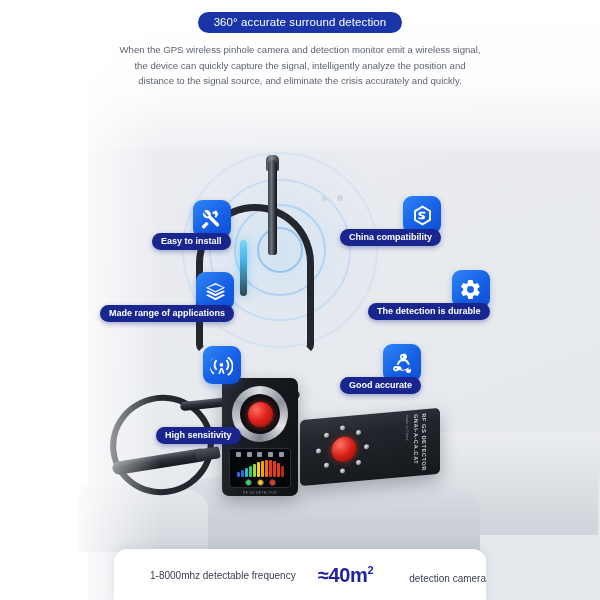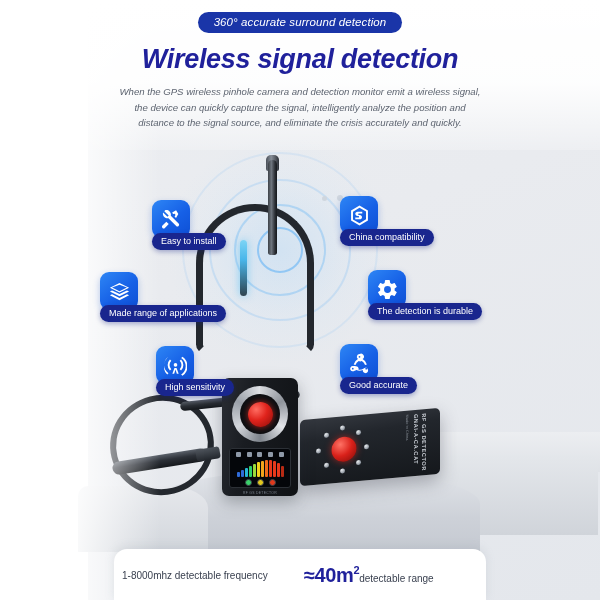--- a/index.html
+++ b/index.html
@@ -23,21 +23,21 @@
   .backdrop-left-fade {
     position: absolute; left: 0; top: 0; width: 160px; height: 600px;
     background: linear-gradient(90deg,#ffffff 0%, #ffffff 40%, rgba(255,255,255,0) 100%);
   }
   .backdrop-top-fade {
     position: absolute; left: 0; top: 0; width: 600px; height: 150px;
     background: linear-gradient(180deg,#ffffff 0%, rgba(255,255,255,0.92) 55%, rgba(255,255,255,0.2) 100%);
   }
 
   
-  .header { position: absolute; left: 0; top: 0; width: 600px; z-index: 40; text-align: center; font-style: italic; }
+  .header { position: absolute; left: 0; top: 0; width: 600px; z-index: 40; text-align: center; }
   .eyebrow {
     display: inline-block;
     margin-top: 12px;
     padding: 4px 16px 5px;
     background: #1A35A8;
     color: #ffffff;
     font-size: 11.5px;
     border-radius: 11px;
     letter-spacing: .1px;
     white-space: nowrap;
@@ -230,60 +230,60 @@
     color: #c9ced5; font-size: 5.6px; font-weight: bold;
     letter-spacing: .6px; line-height: 1.45;
     transform: rotate(90deg);
     transform-origin: center;
     text-align: left;
     white-space: nowrap;
   }
   .d2-sub { font-size: 3.6px; color: #848b94; font-weight: normal; letter-spacing: .2px; }
 
   
-  .feature { position: absolute; z-index: 30; display: flex; flex-direction: column; align-items: flex-start; }
+  .feature { position: absolute; z-index: 30; display: flex; flex-direction: column; align-items: flex-end; font-weight: bold; }
   .feat-tile {
     width: 38px; height: 38px; border-radius: 9px;
     background: linear-gradient(140deg,#2E86F5 0%, #1660E6 55%, #0E4FD4 100%);
     display: flex; align-items: center; justify-content: center;
     box-shadow: 0 3px 7px rgba(22,80,200,0.30);
   }
   .feat-tile svg { width: 23px; height: 23px; fill: #ffffff; }
   .feat-pill {
     margin-top: -5px;
     padding: 3px 9px 4px;
     background: #19268E;
     color: #ffffff;
     font-size: 9px;
     border-radius: 10px;
     white-space: nowrap;
     box-shadow: 0 2px 5px rgba(20,35,130,0.35);
   }
   .f-easy   { left: 152px; top: 200px; }
   .f-wide   { left: 100px; top: 272px; }
-  .f-high   { left: 156px; top: 346px; }
+  .f-high   { left: 156px; top: 346px; gap: 48px; }
   .f-compat { left: 340px; top: 196px; }
   .f-durab  { left: 368px; top: 270px; }
   .f-stab   { left: 340px; top: 344px; }
 
   
   .spec-banner {
     position: absolute; left: 114px; top: 549px; width: 372px; height: 52px;
     background: #ffffff;
     border-radius: 13px 13px 0 0;
     display: flex; align-items: center;
     z-index: 45;
     box-shadow: 0 -2px 10px rgba(140,148,160,0.18);
   }
   .spec-a {
-    flex: 1; padding-left: 8px;
+    flex: 1; padding-left: 36px;
     font-size: 10px; color: #3a4150;
   }
   .spec-b {
-    flex: 1; display: flex; align-items: baseline; 
+    flex: 1; display: flex; align-items: baseline; gap: 6px; justify-content: space-between;
   }
   .spec-big {
     font-size: 20px; font-weight: bold; color: #20219B; letter-spacing: -.4px;
   }
   .spec-big sup { font-size: 11px; }
   .spec-unit { font-size: 10px; color: #3a4150; }
 </style>
 </head>
 <body>
 
@@ -372,21 +372,20 @@
       </div>
       <div class="brand-main">RF GS DETECTOR</div>
     </div>
   </div>
 
   <div class="backdrop-left-fade"></div>
   <div class="backdrop-top-fade"></div>
 
   <div class="header">
     <div class="eyebrow">360° accurate surround detection</div>
-    <div class="headline">Wireless signal detection</div>
     <div class="lede">When the GPS wireless pinhole camera and detection monitor emit a wireless signal, the device can quickly capture the signal, intelligently analyze the position and distance to the signal source, and eliminate the crisis accurately and quickly.</div>
   </div>
 
   <div class="feature f-easy">
     <div class="feat-tile">
       <svg viewBox="0 0 24 24">
           <path d="M4.5 3.3l4.6 4.6-1.3 1.3L3.2 4.6c-.5 1.6-.1 3.4 1.2 4.7 1.2 1.2 2.9 1.6 4.4 1.3l8.1 8.1c.7.7 1.8.7 2.5 0s.7-1.8 0-2.5l-8.1-8.1c.3-1.6-.1-3.2-1.3-4.4C8.7 2.3 6.9 1.9 5.3 2.4l-.8.9zM16.8 2.3l-4.1 2.4.9 1.6 1.8-.4.8 1.4-1 1.6 1.5 1.5 2.4-4.1-2.3-4zM6.6 14.3l-4 4c-.7.7-.7 1.8 0 2.5s1.8.7 2.5 0l4-4-2.5-2.5z"></path>
         </svg>
     </div>
     <div class="feat-pill">Easy to install</div>
@@ -434,17 +433,17 @@
           <path d="M12 2.2a2.8 2.8 0 00-1.6 5.1A9 9 0 005.9 13l1.9.6a7 7 0 013.4-4.1 2.8 2.8 0 001.6.5c.6 0 1.1-.2 1.6-.5a7 7 0 013.4 4.1l1.9-.6a9 9 0 00-4.5-5.7A2.8 2.8 0 0012 2.2zm0 1.9a.9.9 0 110 1.8.9.9 0 010-1.8zM5 14.6a2.8 2.8 0 101.9 4.9 2.8 2.8 0 001.7-.6 9 9 0 006.8 0 2.8 2.8 0 101-1.8 7 7 0 01-5.4 1.3 2.8 2.8 0 00-2.7-3.6c-1.2-.3-2.4-.3-3.3-.2zm0 1.9a.9.9 0 110 1.8.9.9 0 010-1.8zm14 0a.9.9 0 110 1.8.9.9 0 010-1.8z"></path>
         </svg>
     </div>
     <div class="feat-pill">Good accurate</div>
   </div>
 
   <div class="spec-banner">
     <div class="spec-a">1-8000mhz detectable frequency</div>
     <div class="spec-b">
       <span class="spec-big"><span>≈40m</span><sup>2</sup></span>
-      <span class="spec-unit">detectable range</span>
+      <span class="spec-unit">detection camera</span>
     </div>
   </div>
 
 </div>
 
 </body></html>

